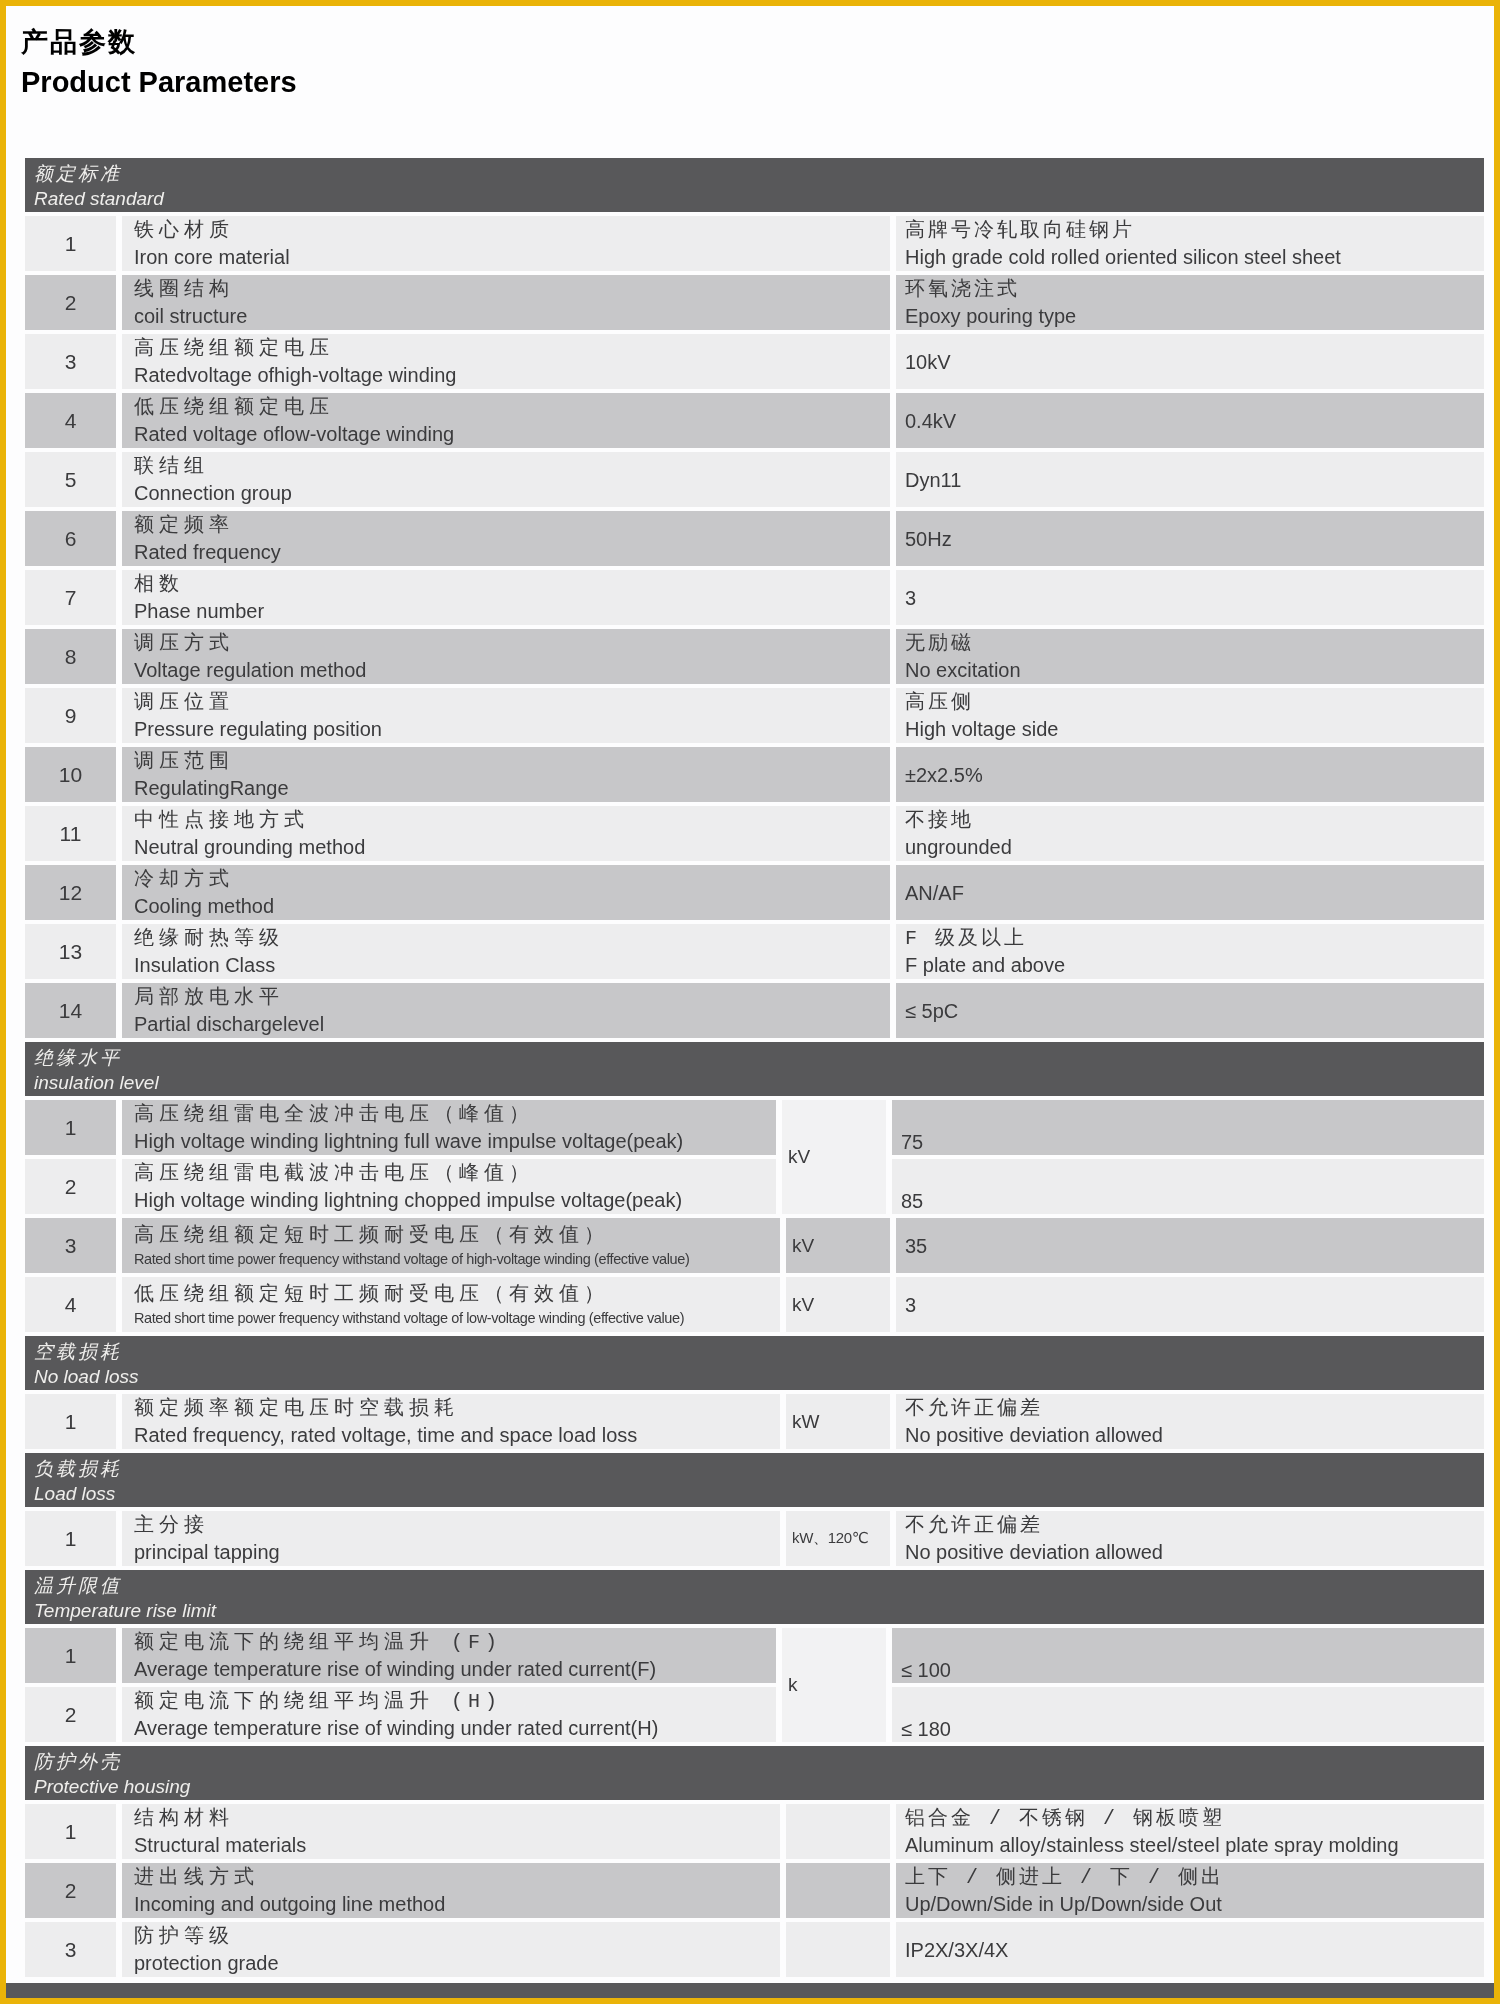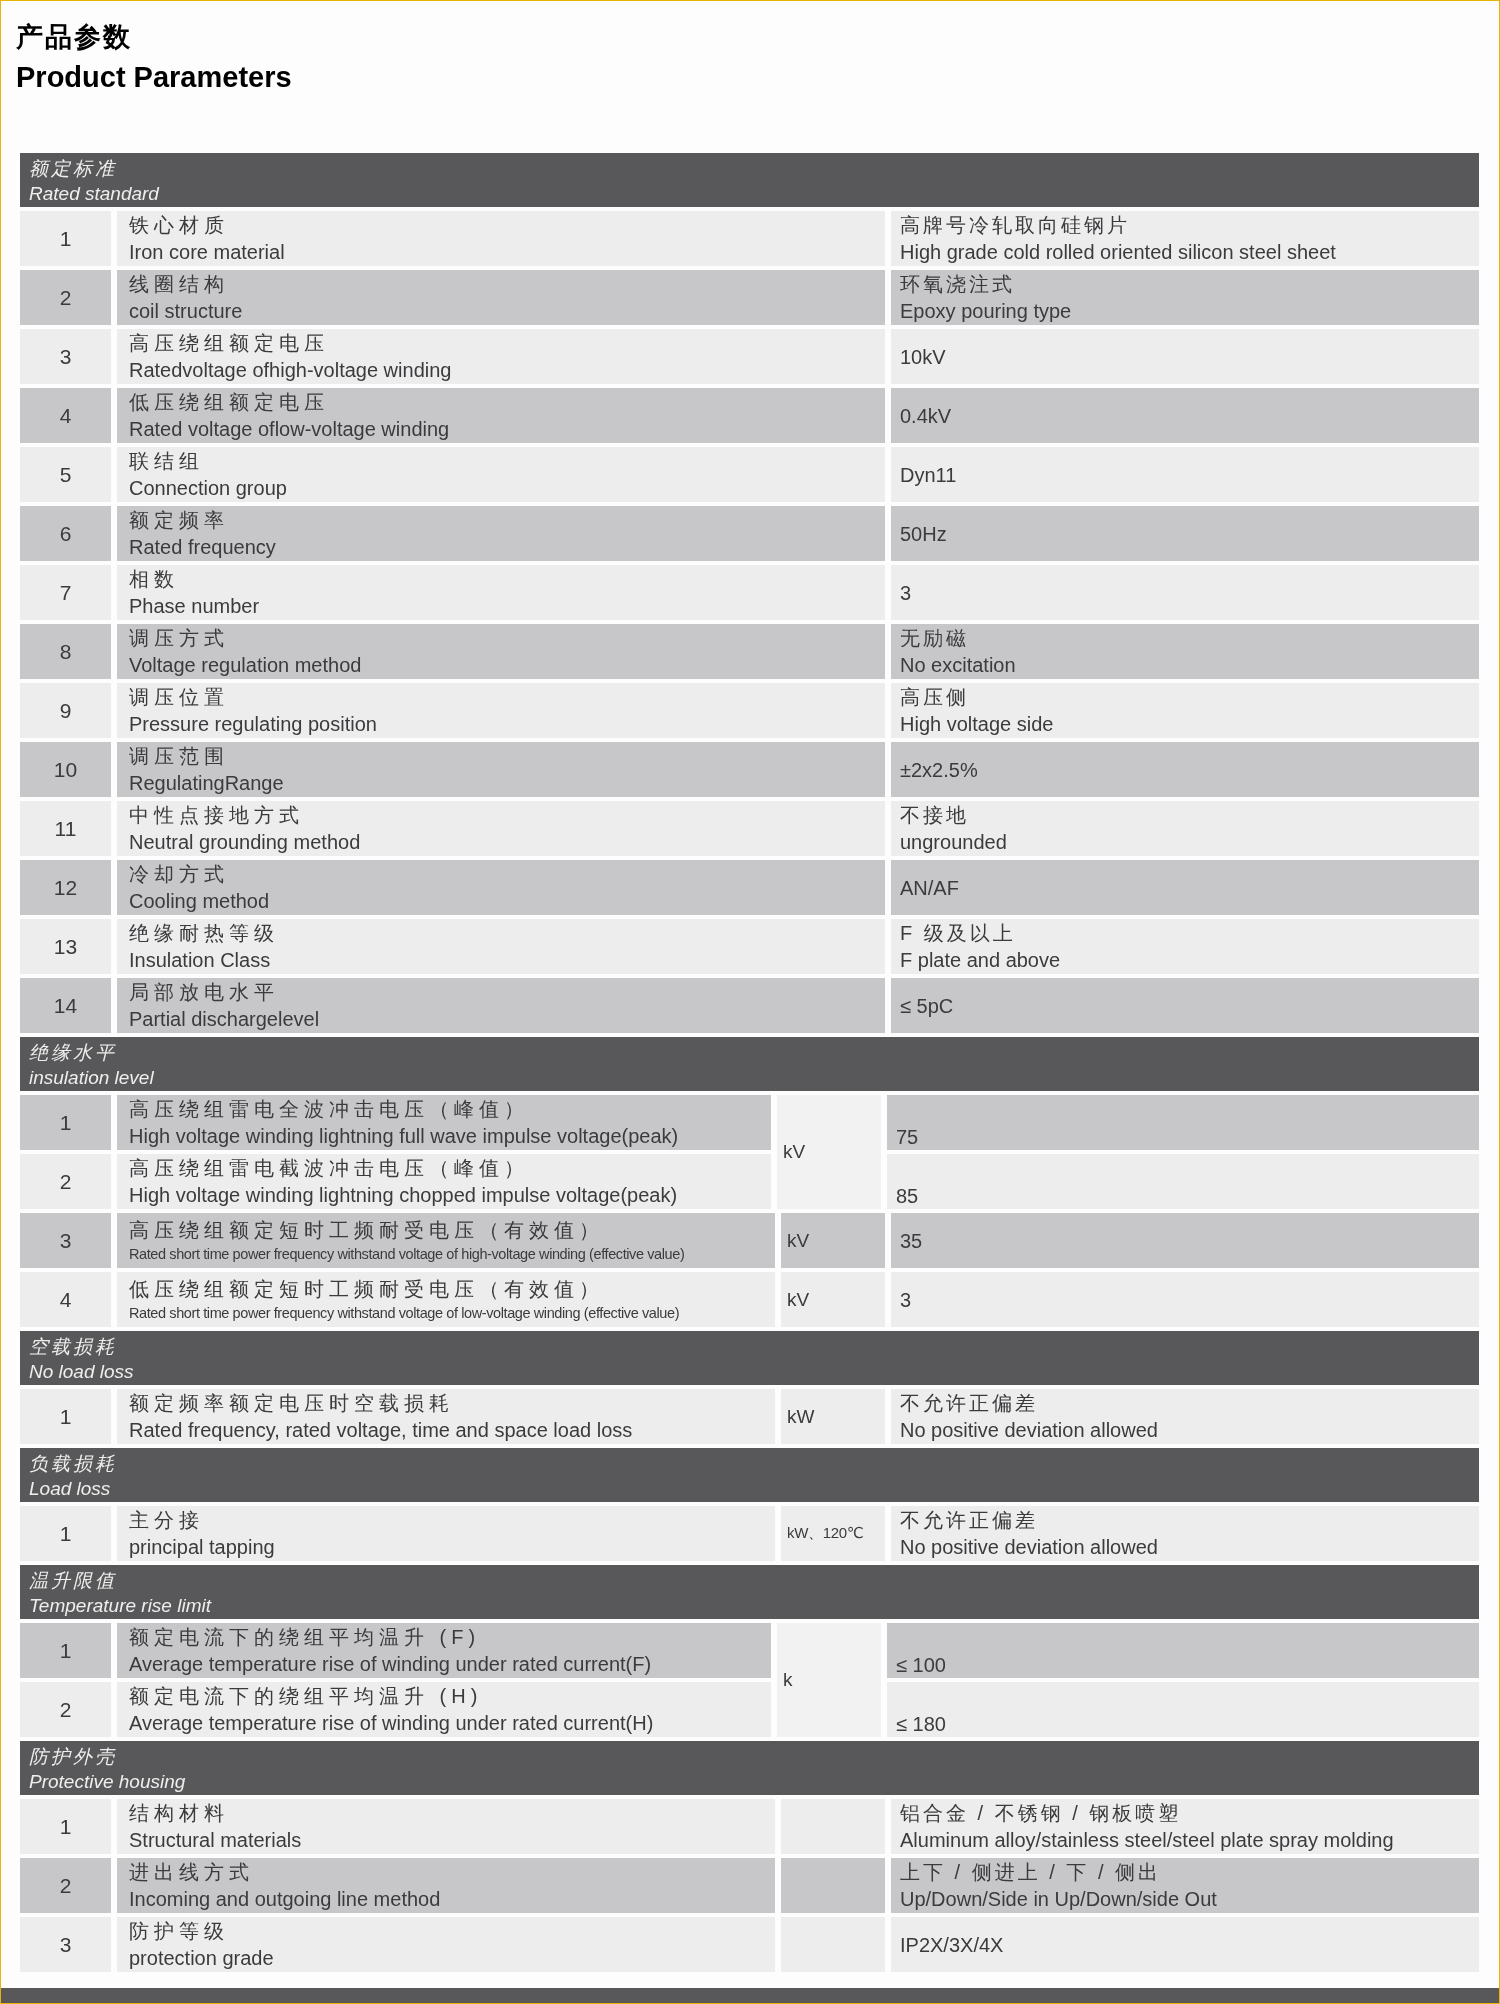--- a/index.html
+++ b/index.html
@@ -1,21 +1,21 @@
 <!DOCTYPE html>
 <html><head>
 <meta charset="utf-8">
 <style>
   html,body{margin:0;padding:0;background:#ffffff;}
   .page{
     position:relative;
     width:1500px;height:2004px;
     box-sizing:border-box;
     background:#fdfdfe;
-    border:1px solid #eab308;
+    border:6px solid #eab308;
     overflow:hidden;
     font-family:"Liberation Sans","DejaVu Sans",sans-serif;
     color:#3b3b3d;
   }
   
   .title-block{position:absolute;left:15px;top:18px;}
   .title-zh{font-size:27px;font-weight:bold;color:#000;letter-spacing:2px;line-height:36px;}
   .title-en{font-size:29px;font-weight:bold;color:#000;line-height:40px;margin-top:2px;}
   
   .param-table{position:absolute;left:19px;top:152px;width:1459px;}
@@ -28,21 +28,21 @@
   .sec-header .shdr-en{font-size:19px;line-height:24px;white-space:nowrap;}
   .row{display:flex;height:55px;margin-bottom:4px;}
   .cell{box-sizing:border-box;display:flex;overflow:hidden;}
   .shade-light{background:#ededee;}
   .shade-dark{background:#c7c7c9;}
   .num-cell{width:91px;align-items:center;justify-content:center;font-size:21px;flex:none;}
   .label-cell{flex:1;margin-left:6px;flex-direction:column;justify-content:center;padding-left:12px;}
   .unit-cell{width:104px;margin-left:6px;align-items:center;padding-left:6px;font-size:19px;flex:none;white-space:nowrap;}
   .unit-small{font-size:15px;letter-spacing:-0.3px;}
   .value-cell{width:588px;margin-left:6px;flex-direction:column;justify-content:center;padding-left:9px;flex:none;}
-  .zh-line{font-size:20px;letter-spacing:5px;line-height:27px;white-space:nowrap;}
+  .zh-line{font-size:20px;letter-spacing:5px;line-height:27px;white-space:nowrap;font-family:Liberation Mono, monospace;}
   .value-cell .zh-line{letter-spacing:3px;}
   .en-line{font-size:20px;line-height:26px;white-space:nowrap;}
   .en-small{font-size:14.5px;letter-spacing:-0.4px;line-height:20px;}
   
   .pair{display:flex;height:114px;margin-bottom:4px;}
   .pair-left{flex:1;display:flex;flex-direction:column;}
   .pair-left .sub-row{display:flex;height:55px;}
   .pair-left .sub-row:first-child{margin-bottom:4px;}
   .merged-unit{
     width:104px;margin-left:6px;flex:none;box-sizing:border-box;

